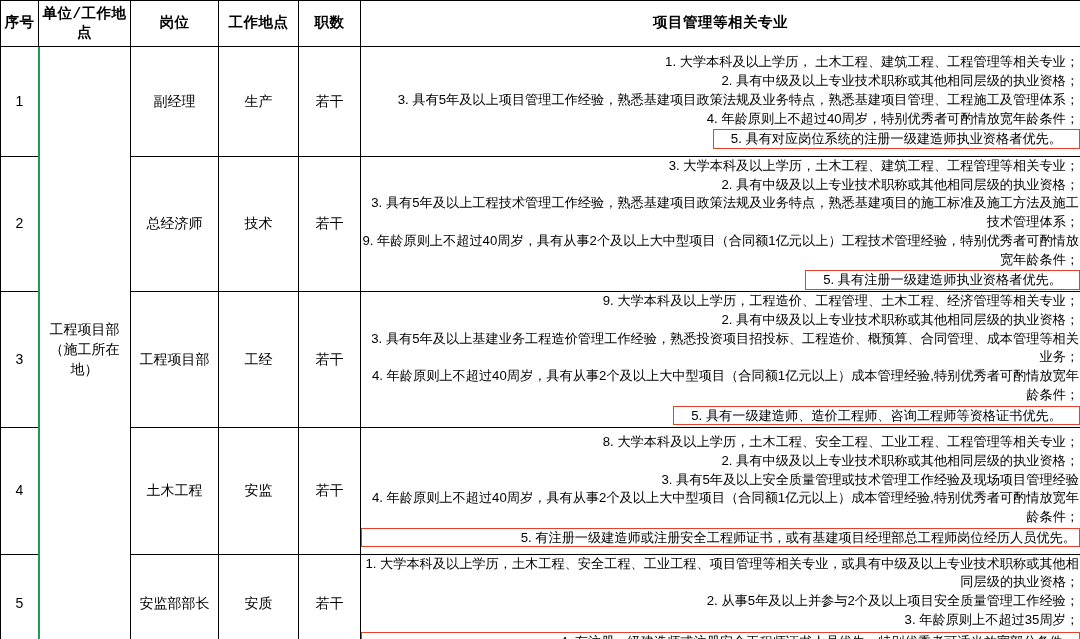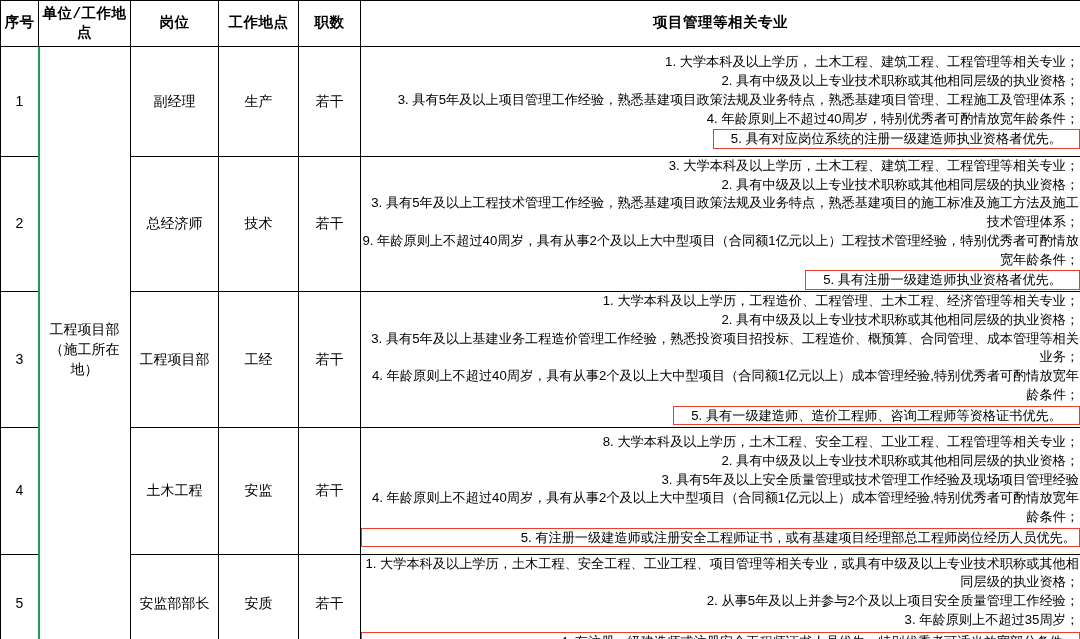--- a/index.html
+++ b/index.html
@@ -142,21 +142,21 @@
         <div class="req-line boxed">5. 具有注册一级建造师执业资格者优先。</div>
       </td>
     </tr>
 
     <tr style="height:136px">
       <td class="ctr">3</td>
       <td class="ctr">工程项目部</td>
       <td class="ctr">工经</td>
       <td class="ctr">若干</td>
       <td class="req-cell">
-        <div class="req-line">1. 大学本科及以上学历，工程造价、工程管理、土木工程、经济管理等相关专业；</div>
+        <div class="req-line">9. 大学本科及以上学历，工程造价、工程管理、土木工程、经济管理等相关专业；</div>
         <div class="req-line">2. 具有中级及以上专业技术职称或其他相同层级的执业资格；</div>
         <div class="req-line">3. 具有5年及以上基建业务工程造价管理工作经验，熟悉投资项目招投标、工程造价、概预算、合同管理、成本管理等相关业务；</div>
         <div class="req-line">4. 年龄原则上不超过40周岁，具有从事2个及以上大中型项目（合同额1亿元以上）成本管理经验,特别优秀者可酌情放宽年龄条件；</div>
         <div class="req-line boxed">5. 具有一级建造师、造价工程师、咨询工程师等资格证书优先。</div>
       </td>
     </tr>
 
     <tr style="height:127px">
       <td class="ctr">4</td>
       <td class="ctr">土木工程</td>

